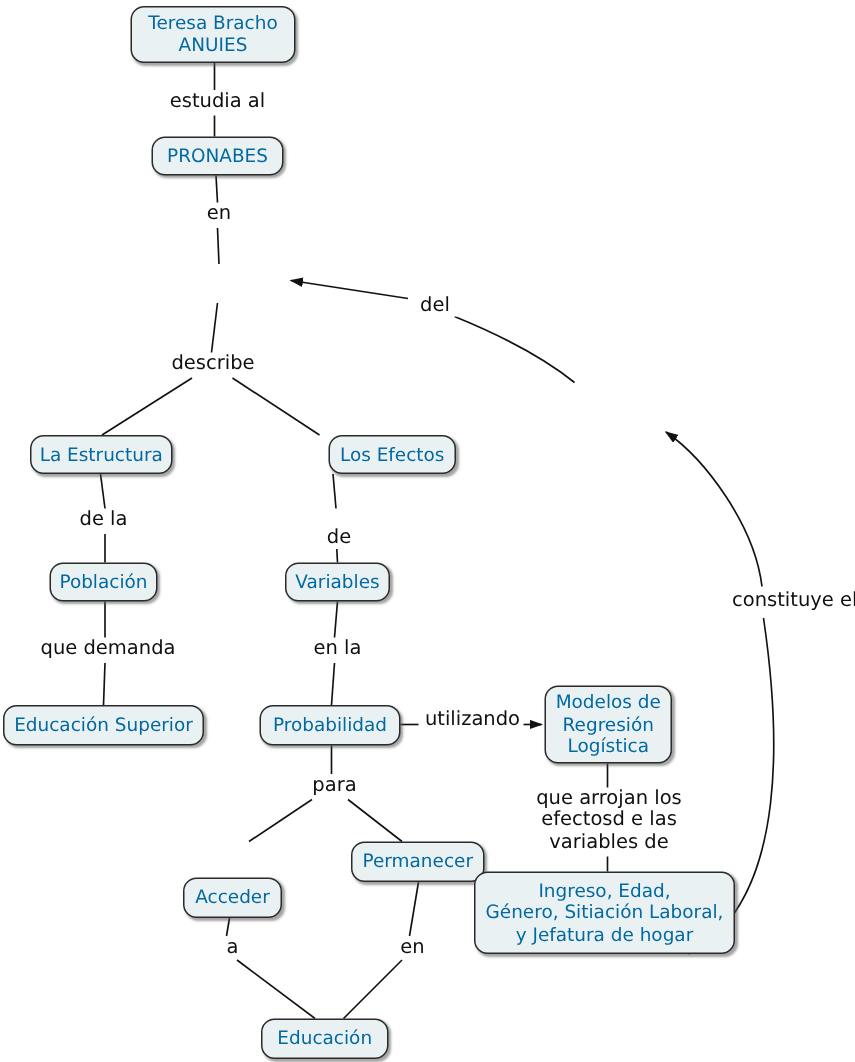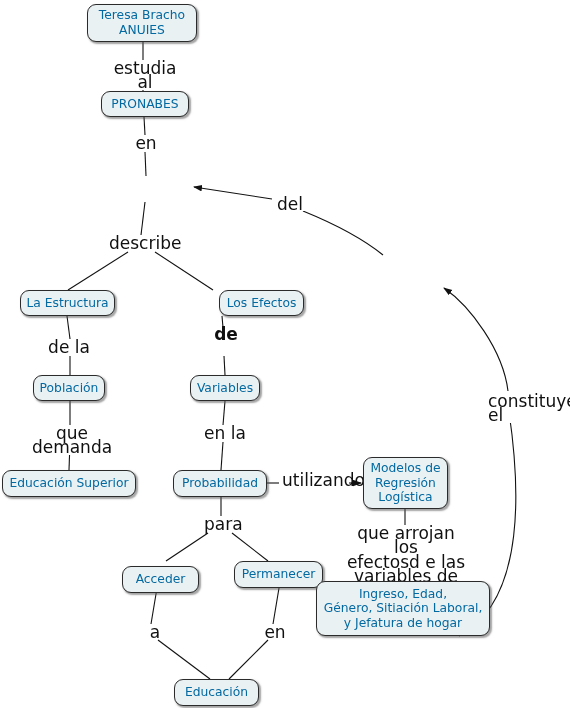--- a/index.html
+++ b/index.html
@@ -37,21 +37,21 @@
     display: flex;
     align-items: center;
     justify-content: center;
     box-shadow: 1.5px 1.5px 1.6px rgba(90,90,90,0.55);
     white-space: pre-line;
     padding: 0 4px;
     z-index: 5;
   }
   .elabel {
     position: absolute;
-    font-size: 17px;
+    font-size: 13px;
     line-height: 14.4px;
     color: #101010;
     text-align: center;
     white-space: pre-line;
     background: #ffffff;
     z-index: 4;
     padding: 0 1px;
   }
 </style>
 </head>
@@ -133,41 +133,41 @@
   <div class="node" style="left:190px;top:375px;width:70px;height:26px;">Variables</div>
 
   <div class="node" style="left:2px;top:470px;width:134px;height:27px;">Educación Superior</div>
 
   <div class="node" style="left:173px;top:470px;width:94px;height:27px;">Probabilidad</div>
 
   <div class="node" style="left:363px;top:457px;width:85px;height:52px;">Modelos de
 Regresión
 Logística</div>
 
-  <div class="node" style="left:122px;top:566px;width:77px;height:27px;">Acceder</div>
+  <div class="node" style="left:122px;top:585px;width:66px;height:27px;">Acceder</div>
 
   <div class="node" style="left:234px;top:561px;width:89px;height:27px;">Permanecer</div>
 
   <div class="node" style="left:316px;top:581px;width:174px;height:55px;">Ingreso, Edad,
 Género, Sitiación Laboral,
 y Jefatura de hogar</div>
 
   <div class="node" style="left:174px;top:679px;width:85px;height:27px;">Educación</div>
 
   <div class="elabel" style="left:104px;top:61px;width:80px;">estudia al</div>
 
   <div class="elabel" style="left:127px;top:136px;width:36px;">en</div>
 
   <div class="elabel" style="left:274px;top:197px;width:30px;">del</div>
 
   <div class="elabel" style="left:108px;top:236px;width:66px;">describe</div>
 
   <div class="elabel" style="left:46px;top:340px;width:44px;">de la</div>
 
-  <div class="elabel" style="left:212px;top:327px;width:26px;font-weight:bold;">de</div>
+  <div class="elabel" style="left:212px;top:352px;width:26px;">de</div>
 
   <div class="elabel" style="left:21px;top:426px;width:100px;">que demanda</div>
 
   <div class="elabel" style="left:203px;top:426px;width:42px;">en la</div>
 
   <div class="elabel" style="left:281px;top:473px;width:66px;">utilizando</div>
 
   <div class="elabel" style="left:345px;top:526px;width:120px;">que arrojan los
 efectosd e las
 variables de</div>

